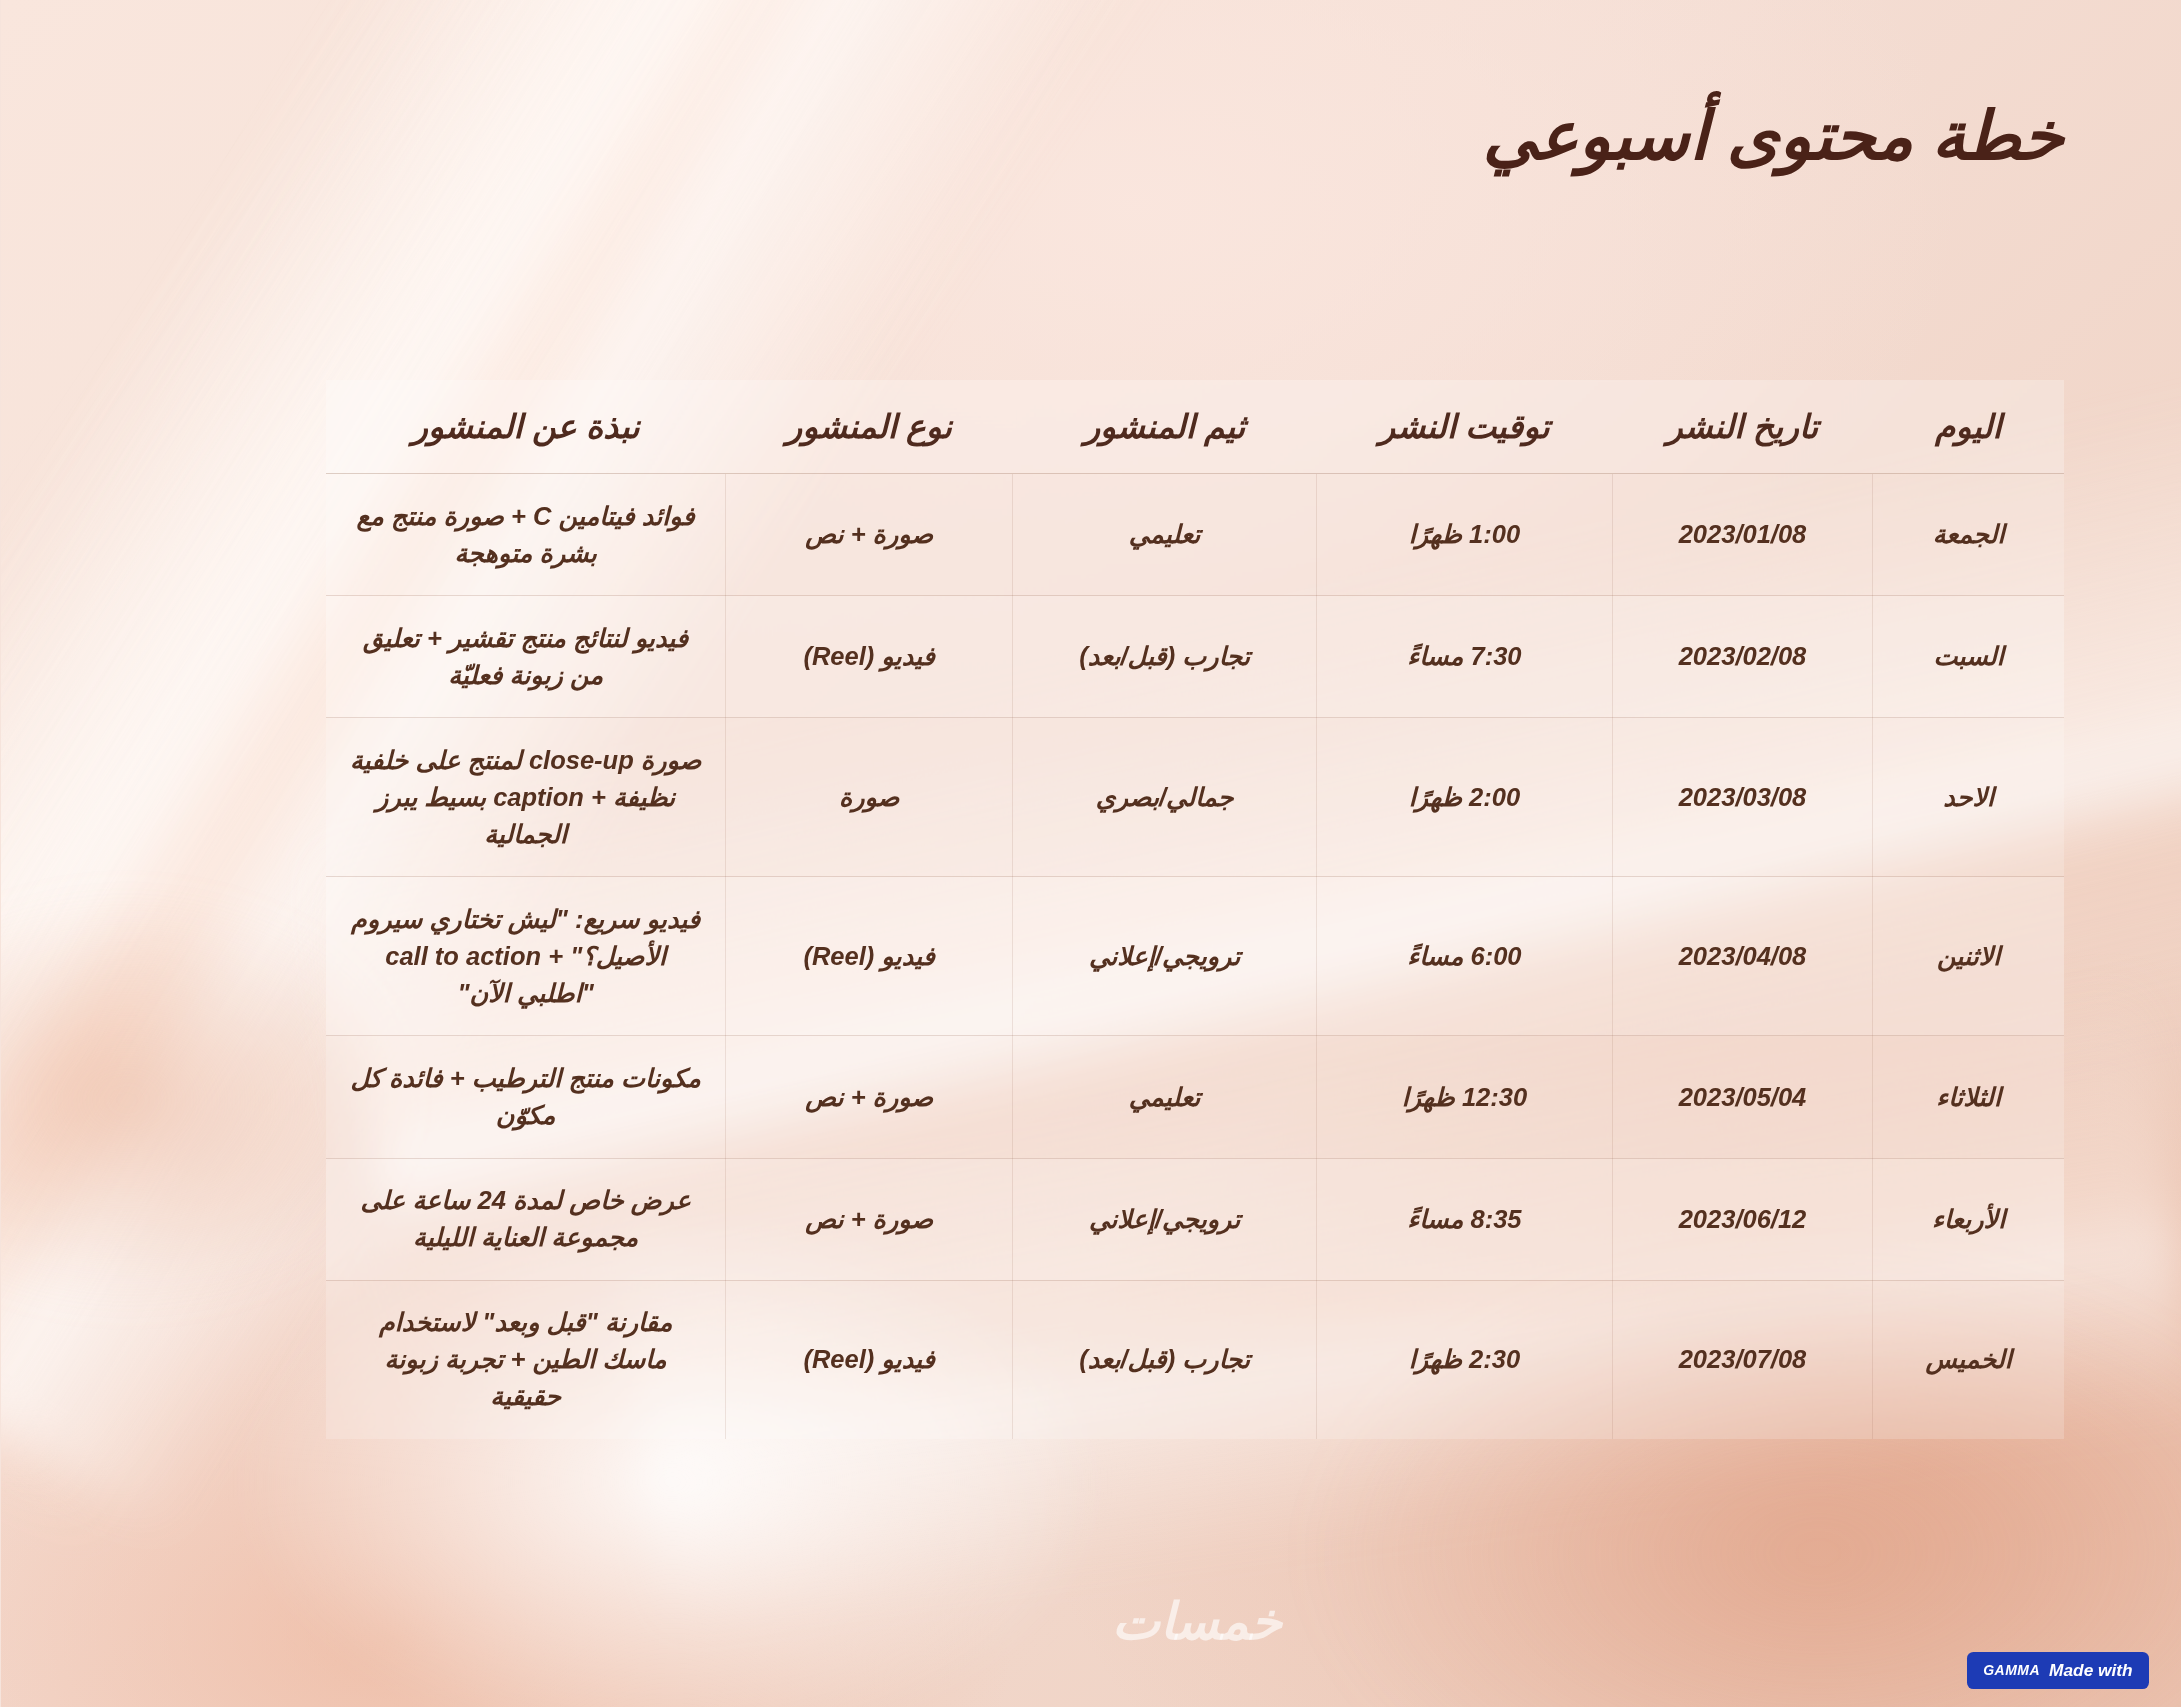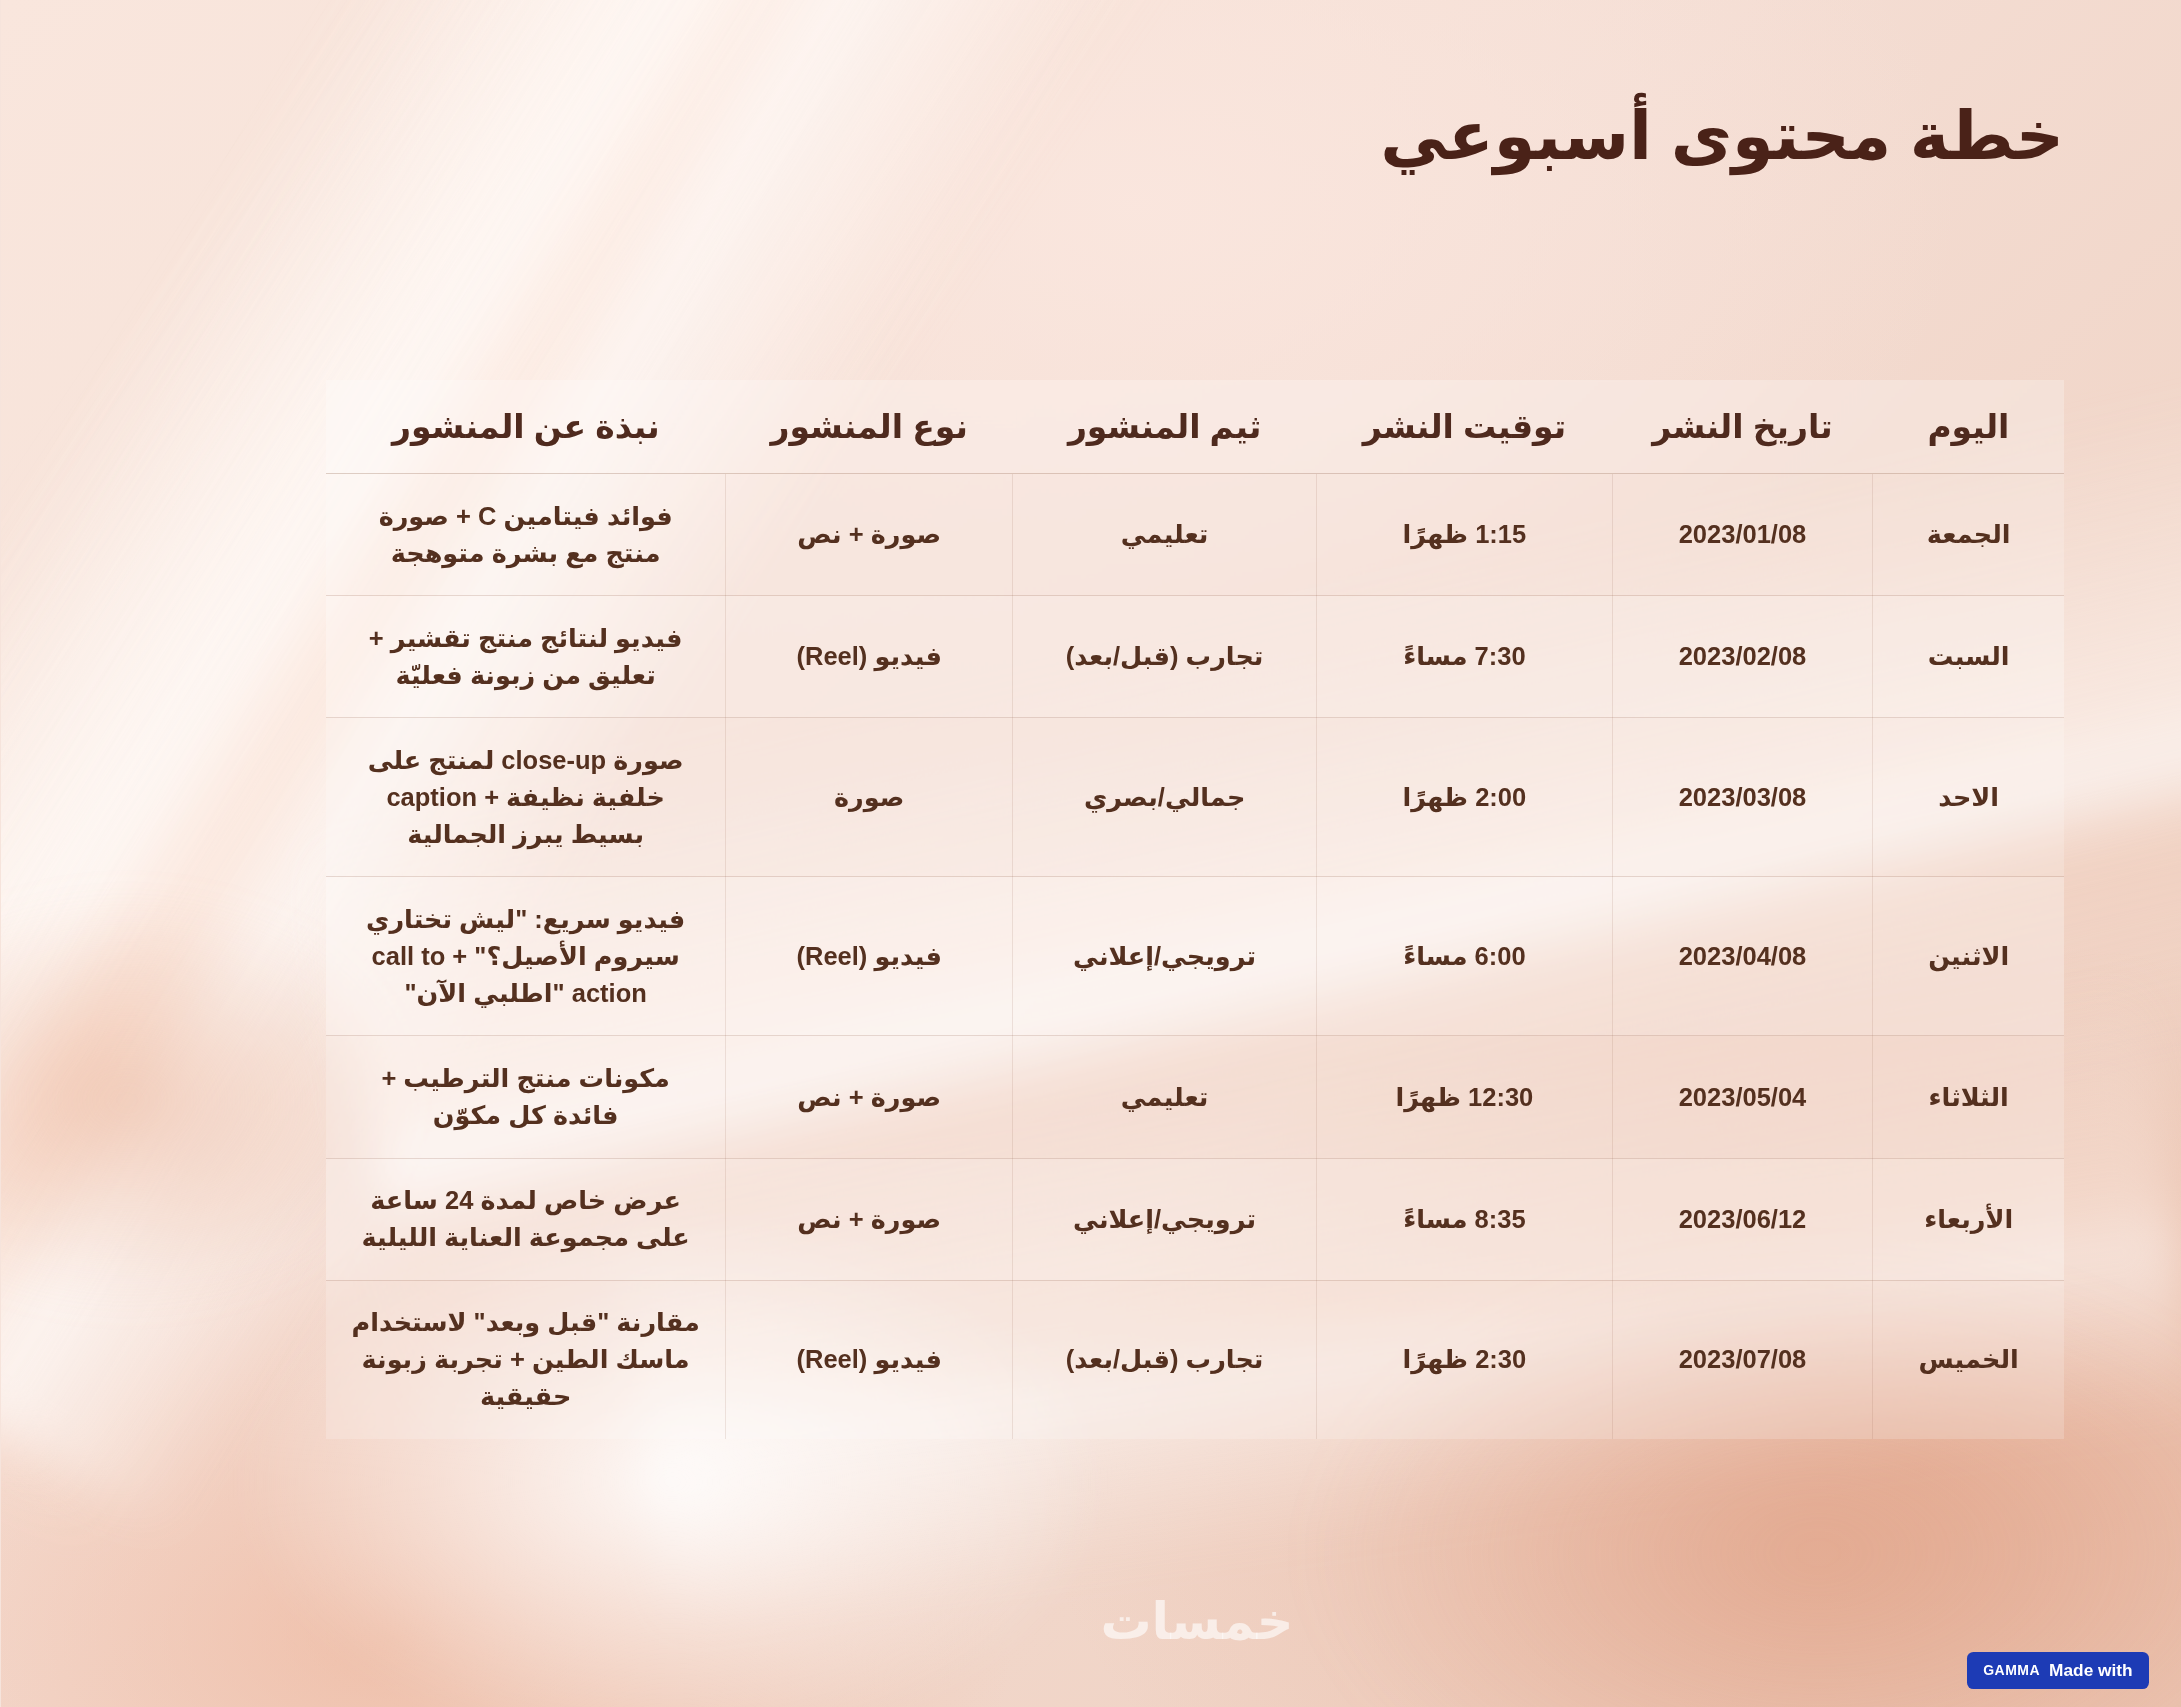--- a/index.html
+++ b/index.html
@@ -100,20 +100,21 @@
     background: radial-gradient(ellipse at center, rgba(229,161,128,0.45) 0%, rgba(229,161,128,0) 68%);
     filter: blur(23.6px);
   }
 
   
   .page {
     position: relative;
     width: 1974px;
     height: 1707px;
     padding: 16px;
+    font-style: italic;
   }
 
   .title {
     position: absolute;
     top: 96px;
     right: 118px;
     font-size: 67px;
     font-weight: 700;
     color: #4a2218;
     letter-spacing: 0px;
@@ -238,21 +239,21 @@
           <th>توقيت النشر</th>
           <th>ثيم المنشور</th>
           <th>نوع المنشور</th>
           <th>نبذة عن المنشور</th>
         </tr>
       </thead>
       <tbody>
         <tr>
           <td class="cell-day">الجمعة</td>
           <td class="cell-date">2023/01/08</td>
-          <td class="cell-time">1:15 ظهرًا</td>
+          <td class="cell-time">1:00 ظهرًا</td>
           <td class="cell-theme">تعليمي</td>
           <td class="cell-type">صورة + نص</td>
           <td class="cell-brief">فوائد فيتامين C + صورة منتج مع بشرة متوهجة</td>
         </tr>
         <tr>
           <td class="cell-day">السبت</td>
           <td class="cell-date">2023/02/08</td>
           <td class="cell-time">7:30 مساءً</td>
           <td class="cell-theme">تجارب (قبل/بعد)</td>
           <td class="cell-type">فيديو (Reel)</td>

